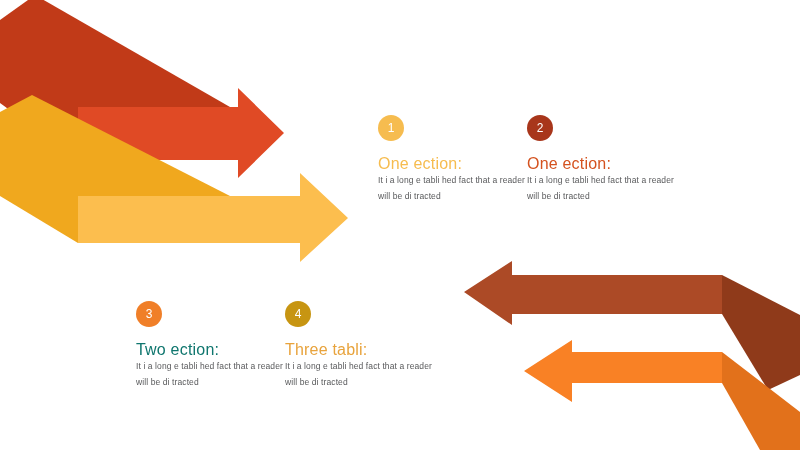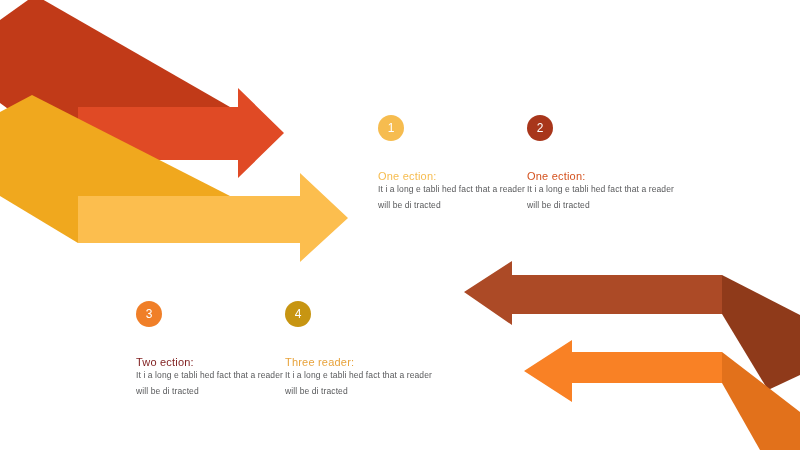--- a/index.html
+++ b/index.html
@@ -33,22 +33,22 @@
     width: 26px;
     height: 26px;
     border-radius: 50%;
     color: #ffffff;
     font-size: 12px;
     line-height: 26px;
     text-align: center;
     font-family: "Liberation Sans", sans-serif;
   }
   .item-title {
-    margin-top: 29px;
-    font-size: 11px;
+    margin-top: 14px;
+    font-size: 16px;
     letter-spacing: 0.2px;
     white-space: nowrap;
   }
   .item-body {
     font-size: 8.5px;
     line-height: 1.85;
     color: #58595b;
     letter-spacing: 0.1px;
     width: 150px;
   }
@@ -86,23 +86,23 @@
   </div>
 
   <div class="item" id="item-2">
     <div class="badge" style="background: rgb(168, 54, 27);">2</div>
     <div class="item-title" style="color: rgb(212, 82, 31);">One  ection:</div>
     <div class="item-body">It i  a long e tabli hed fact that a reader will be di tracted</div>
   </div>
 
   <div class="item" id="item-3">
     <div class="badge" style="background: rgb(240, 127, 40);">3</div>
-    <div class="item-title" style="color: #7f1d1d;">Two  ection:</div>
+    <div class="item-title" style="color: #0f766e;">Two  ection:</div>
     <div class="item-body">It i  a long e tabli hed fact that a reader will be di tracted</div>
   </div>
 
   <div class="item" id="item-4">
     <div class="badge" style="background: rgb(199, 149, 18);">4</div>
-    <div class="item-title" style="color: rgb(232, 163, 60);">Three  reader:</div>
+    <div class="item-title" style="color: rgb(232, 163, 60);">Three  tabli:</div>
     <div class="item-body">It i  a long e tabli hed fact that a reader will be di tracted</div>
   </div>
 
 </div>
 
 </body></html>

